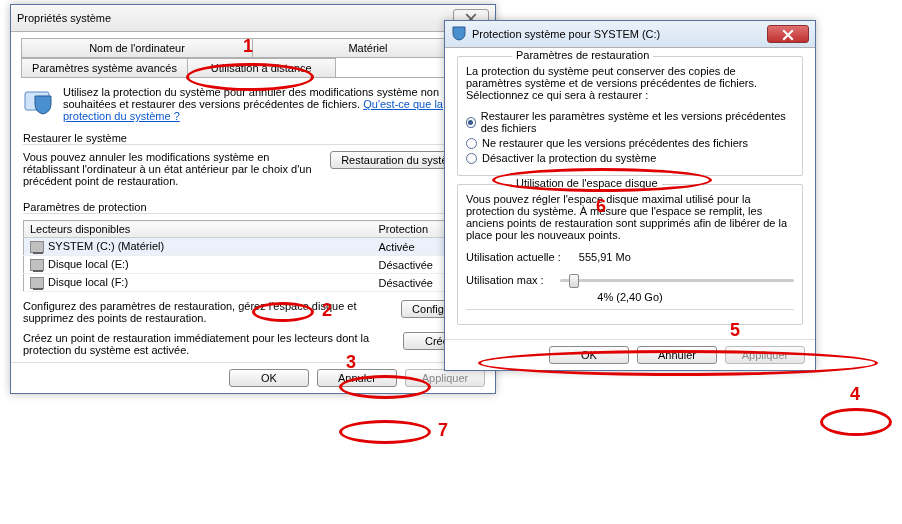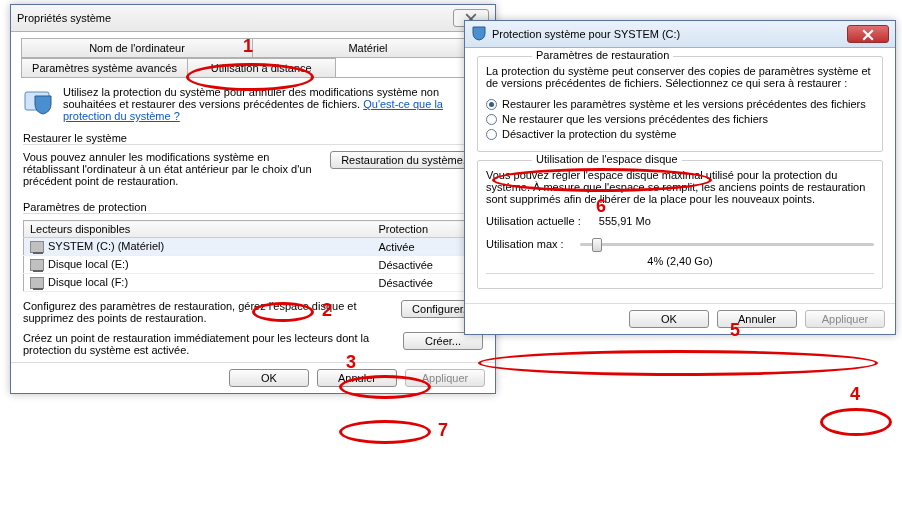--- a/index.html
+++ b/index.html
@@ -179,21 +179,21 @@
     </div>
   </div>
 
   <div class="buttonbar">
     <span class="btn">OK</span>
     <span class="btn">Annuler</span>
     <span class="btn disabled">Appliquer</span>
   </div>
 </div>
 
-<div class="window" style="left:464px; top:20px; width:432px;">
+<div class="window" style="left:444px; top:20px; width:372px;">
   <div class="titlebar" style="background:linear-gradient(#eaf2fb,#d6e4f3);">
     <span class="title">
       <span>
         <svg width="16" height="16" viewBox="0 0 16 16">
             <path d="M2 2 h12 v6 q0 6 -6 7 q-6 -1 -6 -7 z" fill="#4a90d0" stroke="#2a5a90"></path>
           </svg>
       </span>
       <span>Protection système pour SYSTEM (C:)</span>
     </span>
     <span class="close-x">

